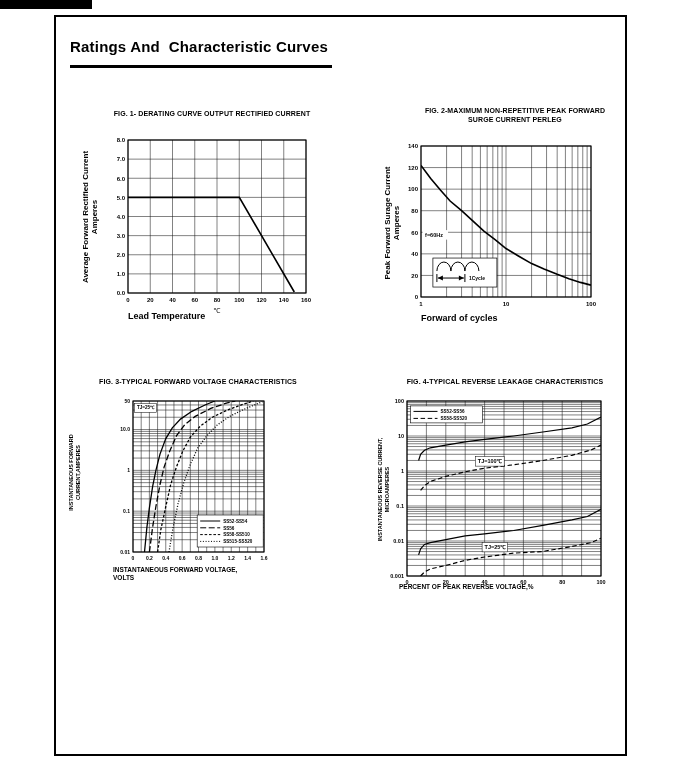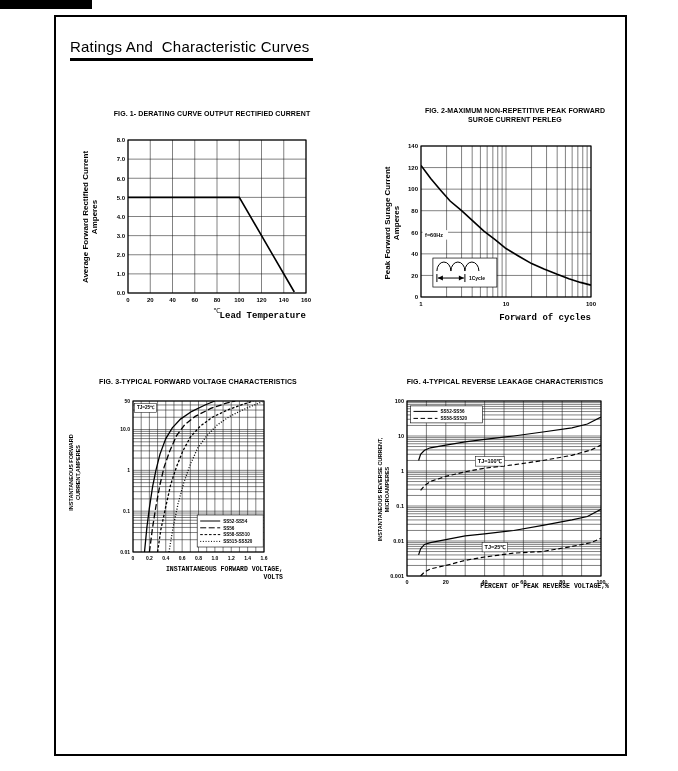--- a/index.html
+++ b/index.html
@@ -1,21 +1,21 @@
 <!DOCTYPE html>
 <html><head>
 <meta charset="utf-8">
 <style>
   html,body{margin:0;padding:0;background:#fff;}
   body{width:678px;height:771px;position:relative;font-family:"Liberation Sans",sans-serif;color:#000;overflow:hidden;}
   .corner-bar{position:absolute;left:0;top:0;width:92px;height:9px;background:#000;}
   .page-border{position:absolute;left:54px;top:15px;width:573px;height:741px;border:2px solid #000;box-sizing:border-box;}
-  .page-title{position:absolute;left:70px;top:28px;font-size:15px;font-weight:normal;white-space:pre;border-bottom:3px solid #000;padding-bottom:3px;padding-right:4px;letter-spacing:0.2px;}
+  .page-title{position:absolute;left:70px;top:28px;font-size:15px;font-weight:bold;white-space:pre;border-bottom:3px solid #000;padding-bottom:10px;padding-right:4px;letter-spacing:0.2px;}
   .ftitle{position:absolute;font-weight:bold;font-size:7px;text-align:center;letter-spacing:0.1px;line-height:8.5px;}
-  .xlab{position:absolute;font-weight:bold;text-align:right;font-family:Liberation Mono, monospace;}
+  .xlab{position:absolute;font-weight:bold;text-align:left;}
   .ylab{position:absolute;font-weight:bold;text-align:center;transform:rotate(-90deg);}
   .ylab span,.ftitle span,.xlab span{display:block;}
   svg{position:absolute;overflow:visible;}
   text{font-family:"Liberation Sans",sans-serif;}
 </style>
 </head>
 <body>
 
 <div class="corner-bar"></div>
 <div class="page-border"></div>

